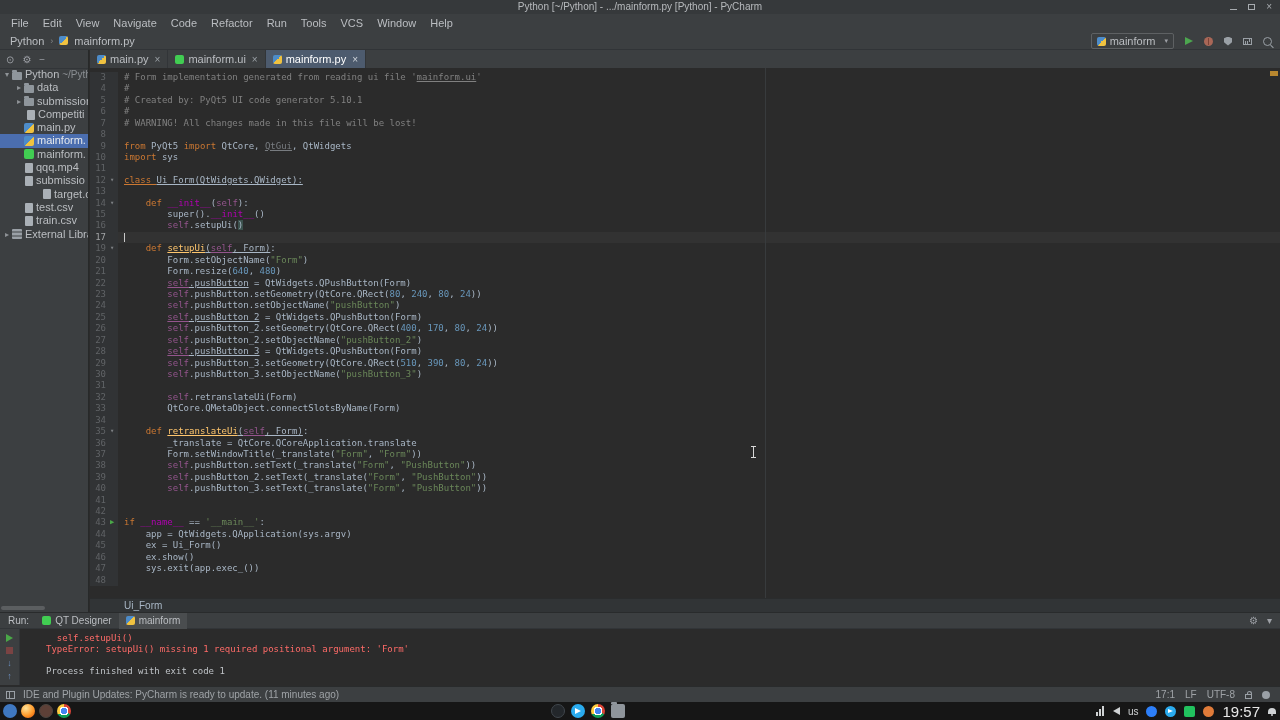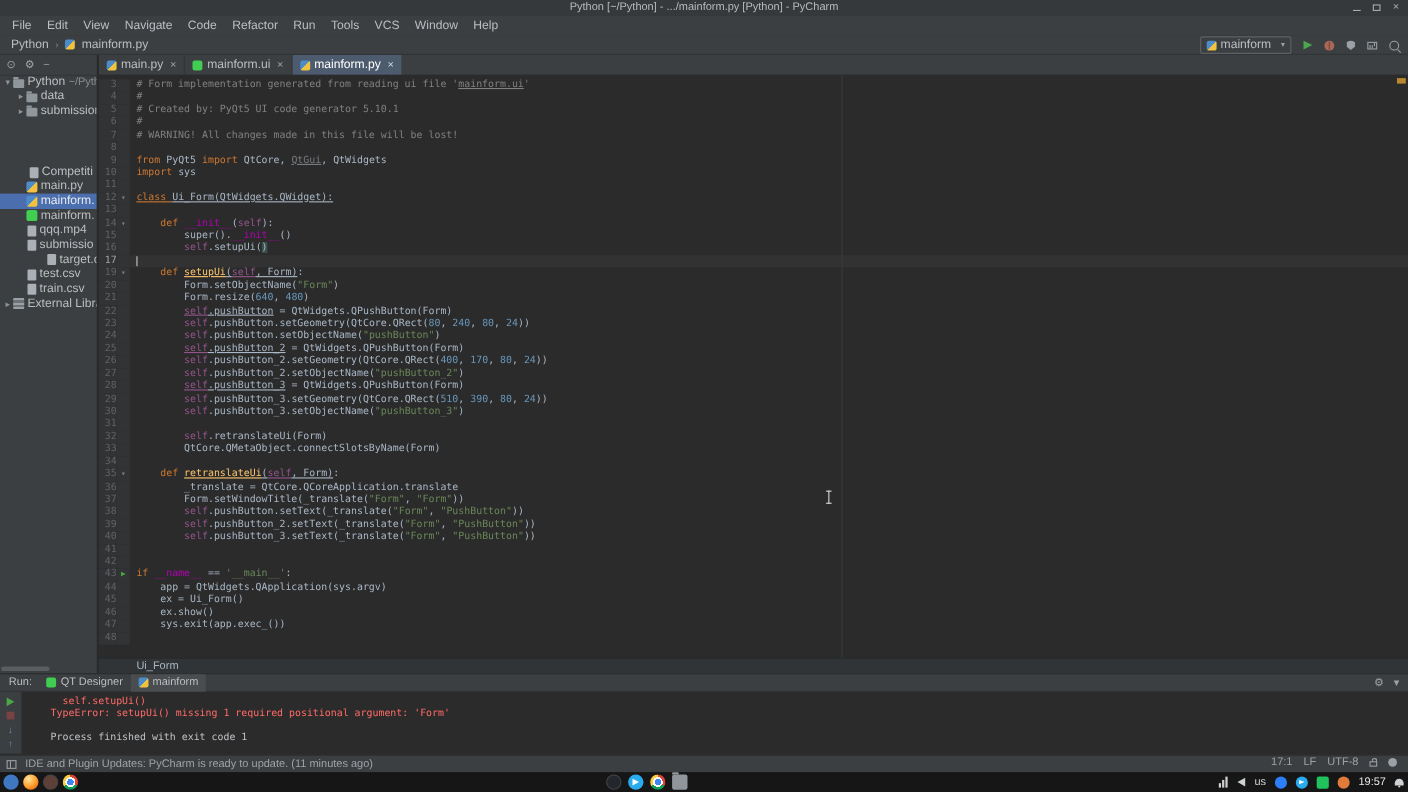--- a/index.html
+++ b/index.html
@@ -97,21 +97,21 @@
             display:flex;flex-direction:column;align-items:center;padding-top:5px;gap:5px;box-sizing:border-box;}
   .rt-play{width:0;height:0;border-left:7px solid #4AA748;border-top:4px solid transparent;border-bottom:4px solid transparent;}
   .rt-stop{width:7px;height:7px;background:#7a4343;}
   .rt-arr{color:#6a8fbf;font-size:9px;line-height:8px;}
   .console{margin-left:20px;padding:4px 0 0 26px;}
   .cline{height:11px;line-height:11px;font-family:"DejaVu Sans Mono",monospace;font-size:9px;white-space:pre;}
   .cline.err{color:#ff6b68;}
   .cline.plain{color:#bfc3c7;}
   
   .statusbar{position:absolute;left:0;top:686px;width:100%;height:16px;background:#3c3f41;border-top:1px solid #292b2c;
-             box-sizing:border-box;display:flex;font-size:10px;color:#9fa3a7;}
+             box-sizing:border-box;display:flex;align-items:center;font-size:10px;color:#9fa3a7;}
   .sb-left{display:flex;align-items:center;gap:8px;padding-left:6px;}
   .panelicon{width:9px;height:8px;border:1px solid #9aa0a6;position:relative;box-sizing:border-box;}
   .panelicon::before{content:'';position:absolute;left:2px;top:0;bottom:0;width:1px;background:#9aa0a6;}
   .sb-right{position:absolute;right:10px;display:flex;align-items:center;gap:10px;}
   .lockic{width:7px;height:5px;border:1px solid #9aa0a6;position:relative;margin-top:3px;box-sizing:border-box;}
   .lockic::before{content:'';position:absolute;left:1px;top:-4px;width:3px;height:3px;border:1px solid #9aa0a6;
                   border-bottom:none;border-radius:3px 3px 0 0;}
   .hectoric{width:8px;height:8px;border-radius:50%;background:#9aa0a6;}
   
   .taskbar{position:absolute;left:0;top:702px;width:100%;height:18px;background:#161616;}
@@ -137,21 +137,21 @@
      linear-gradient(#cfd2d4,#cfd2d4) 6px bottom/2px 10px no-repeat;}
   .tr-vol{width:0;height:0;border-right:7px solid #cfd2d4;border-top:4px solid transparent;border-bottom:4px solid transparent;border-radius:0;}
   .tr-db{background:#2d7ff9;}
   .tr-tg{background:#2aabee;position:relative;}
   .tr-tg::before{content:'';position:absolute;left:3px;top:3px;border-left:5px solid #fff;
                  border-top:2.5px solid transparent;border-bottom:2.5px solid transparent;}
   .tr-pc{background:#21c25e;border-radius:2px;}
   .tr-or{background:#e07b39;}
   .bellic{width:8px;height:6px;background:#cfd2d4;border-radius:4px 4px 0 0;position:relative;}
   .bellic::after{content:'';position:absolute;left:3px;bottom:-2px;width:2px;height:2px;background:#cfd2d4;border-radius:50%;}
-  .tb-time{font-size:10px;color:#e8e8e8;}
+  .tb-time{font-size:15px;color:#e8e8e8;}
 </style>
 </head>
 <body>
 
 <div class="titlebar">
   <span>Python [~/Python] - .../mainform.py [Python] - PyCharm</span>
   <span class="winbtns">
     <span class="wb-min"></span>
     <span class="wb-max"></span>
     <span class="wb-close">×</span>
@@ -209,21 +209,21 @@
       <div class="trow" style="padding-left: 14px;">
         <span class="tarrow">▸</span>
         <span class="fic folder"></span>
         <span class="tlabel">data</span>
       </div>
       <div class="trow" style="padding-left: 14px;">
         <span class="tarrow">▸</span>
         <span class="fic folder"></span>
         <span class="tlabel">submission</span>
       </div>
-      <div class="trow" style="padding-left: 16px; margin-top: 42px;">
+      <div class="trow" style="padding-left: 16px;">
         <span class="tarrow"></span>
         <span class="fic file"></span>
         <span class="tlabel">Competiti</span>
       </div>
       <div class="trow" style="padding-left: 14px;">
         <span class="tarrow"></span>
         <span class="fic python"></span>
         <span class="tlabel">main.py</span>
       </div>
       <div class="trow sel" style="padding-left: 14px;">

